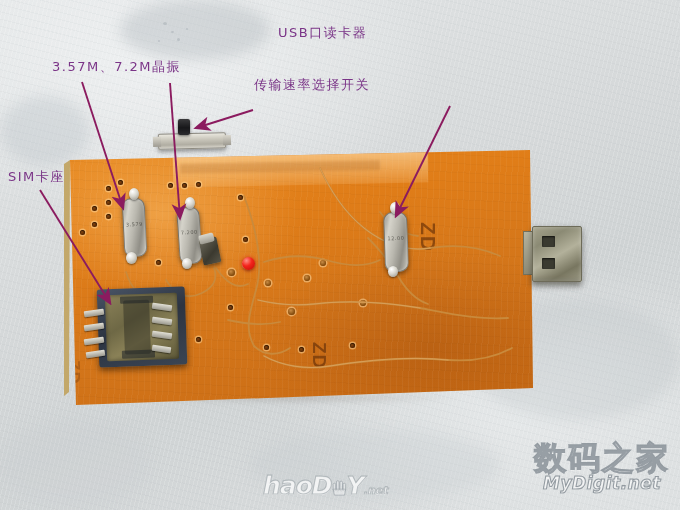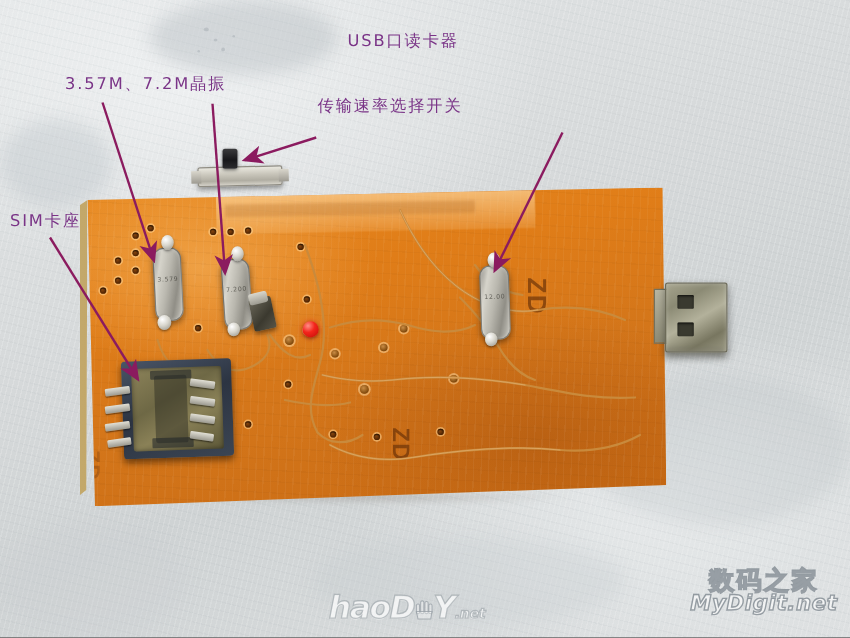--- a/index.html
+++ b/index.html
@@ -149,21 +149,21 @@
   .ann{
     position:absolute;color:#7a3487;white-space:nowrap;
     font-family:"DejaVu Sans","Liberation Sans",sans-serif;
   }
   .ann-cn{font-size:13px;letter-spacing:1.5px;}
   .arrows{position:absolute;left:0;top:0;width:680px;height:510px;pointer-events:none;}
 
   
   .wm-right{position:absolute;right:10px;bottom:18px;text-align:center;line-height:1;}
   .wm-cn{
-    font-size:20px;font-weight:bold;letter-spacing:2px;
+    font-size:32px;font-weight:bold;letter-spacing:2px;
     color:rgba(255,255,255,.18);
     -webkit-text-stroke:1.2px rgba(120,130,138,.75);
     text-shadow:0 1px 0 rgba(255,255,255,.55);
     margin-top:39px;
   }
   .wm-en{
     font-size:17px;font-weight:bold;font-style:italic;letter-spacing:.5px;
     color:rgba(255,255,255,.20);
     -webkit-text-stroke:1.1px rgba(120,130,138,.75);
     text-shadow:0 1px 0 rgba(255,255,255,.5);margin-top:1px;

